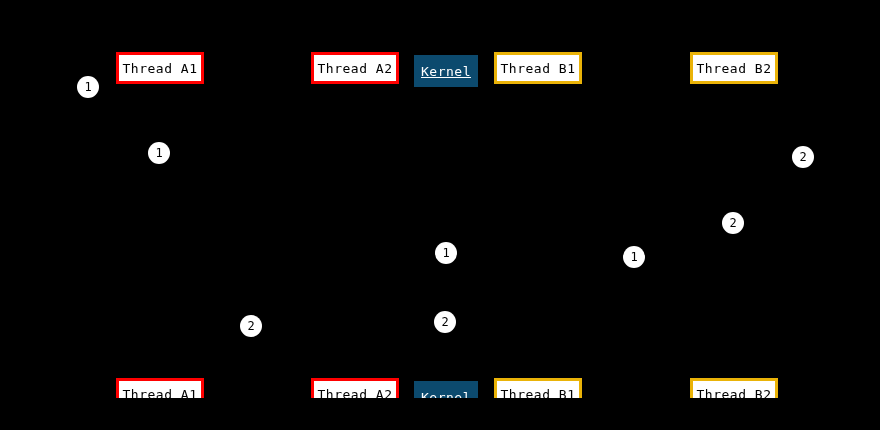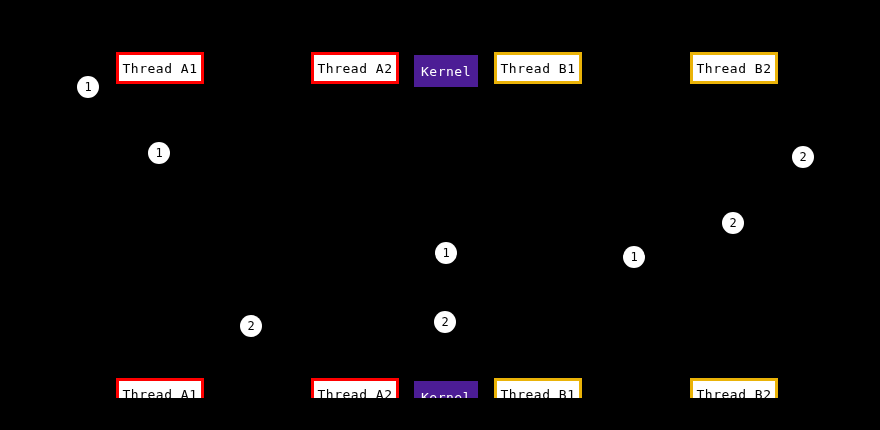--- a/index.html
+++ b/index.html
@@ -49,23 +49,24 @@
     background: #FFFFFF;
     border: 3px solid #FF0000;
     color: #000000;
   }
   .node.blue {
     background: #FFFFFF;
     border: 3px solid #eab308;
     color: #000000;
   }
   .node.solidblue {
-    background: #4c1d95;
+    background: #0c4a6e;
     border: 0 solid #0000FF;
     color: #FFFFFF;
+    text-decoration: underline;
   }
 
   
   .badge {
     position: absolute;
     width: 22px;
     height: 22px;
     border-radius: 50%;
     background: #FFFFFF;
     color: #000000;

